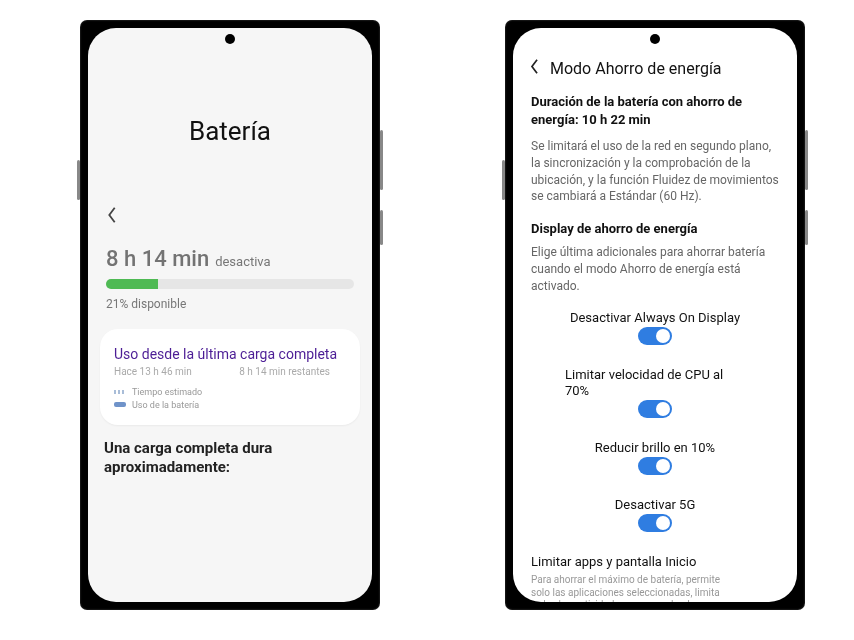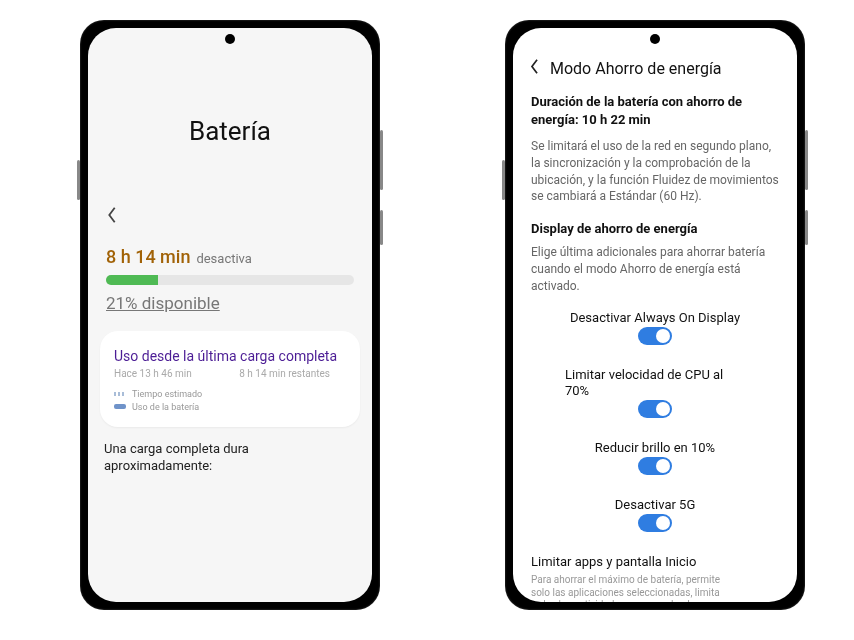--- a/index.html
+++ b/index.html
@@ -9,21 +9,21 @@
     height: 640px;
     font-family: -apple-system, Roboto, "Segoe UI", Arial, sans-serif;
     position: relative;
   }
   .phone {
     position: absolute;
     width: 300px;
     height: 590px;
     top: 20px;
     background: #000;
-    border-radius: 24px;
+    border-radius: 7px;
     padding: 8px;
     box-shadow: inset 0 0 2px rgba(255,255,255,0.3);
   }
   .phone.left  { left: 80px; }
   .phone.right { left: 505px; }
   .phone .side-btn {
     position:absolute; background:#888; border-radius:2px;
   }
   .phone.left  .side-btn.b1 { right:-3px; top:110px; width:3px; height:60px;}
   .phone.left  .side-btn.b2 { right:-3px; top:190px; width:3px; height:35px;}
@@ -52,34 +52,34 @@
   }
   .s1-back {
     margin: 60px 0 0 18px;
     width:18px; height:18px;
   }
   .s1-back svg { width:12px; height:18px; stroke:#444; fill:none; stroke-width:2;}
   .s1-remain-block {
     margin: 22px 18px 0 18px;
   }
   .s1-remain-time {
-    font-size:18px; color:#a16207; font-weight:500; display:inline;
+    font-size:22px; color:#737373; font-weight:500; display:inline;
   }
   .s1-remain-suffix {
     font-size:13px; color:#777; margin-left:2px;
   }
   .s1-bar {
     margin-top:8px; height:10px; width:100%;
     background:#e6e6e6; border-radius:5px; overflow:hidden;
   }
   .s1-bar-fill {
     height:100%; background:#4fba54; width:21%;
   }
   .s1-avail {
-    margin-top:8px; font-size:17px; color:#777;text-decoration:underline;
+    margin-top:8px; font-size:12px; color:#777;
   }
   .s1-card {
     margin: 18px 12px 0 12px;
     background:#fff; border-radius:18px;
     padding: 16px 14px 12px 14px;
     box-shadow: 0 1px 2px rgba(0,0,0,0.05);
   }
   .s1-card-title {
     font-size:14px; color:#4c1d95; line-height:1.35;
   }
@@ -95,21 +95,21 @@
   .s1-legend { margin-top:10px; font-size:9px; color:#999; }
   .s1-legend .row { display:flex; align-items:center; gap:6px; margin-bottom:3px;}
   .s1-legend .swatch-solid { width:12px; height:5px; background:#6f93c9; border-radius:2px;}
   .s1-legend .swatch-dash {
     width:12px; height:4px;
     background-image: linear-gradient(90deg,#a9bdd8 50%, transparent 50%);
     background-size:4px 4px;
   }
   .s1-footer {
     margin: 14px 16px 0 16px;
-    font-size:13px; color:#222; line-height:1.3;
+    font-size:15px; color:#222; line-height:1.3;font-weight:bold;
   }
   
   .s2-screen { background:#fff; }
   .s2-header {
     margin-top:30px;
     display:flex; align-items:center; gap:10px; padding:0 16px;
   }
   .s2-header svg { width:11px; height:17px; stroke:#222; fill:none; stroke-width:2;}
   .s2-header .title { font-size:16px; color:#111;}
   .s2-block { padding: 14px 18px 0 18px; }

